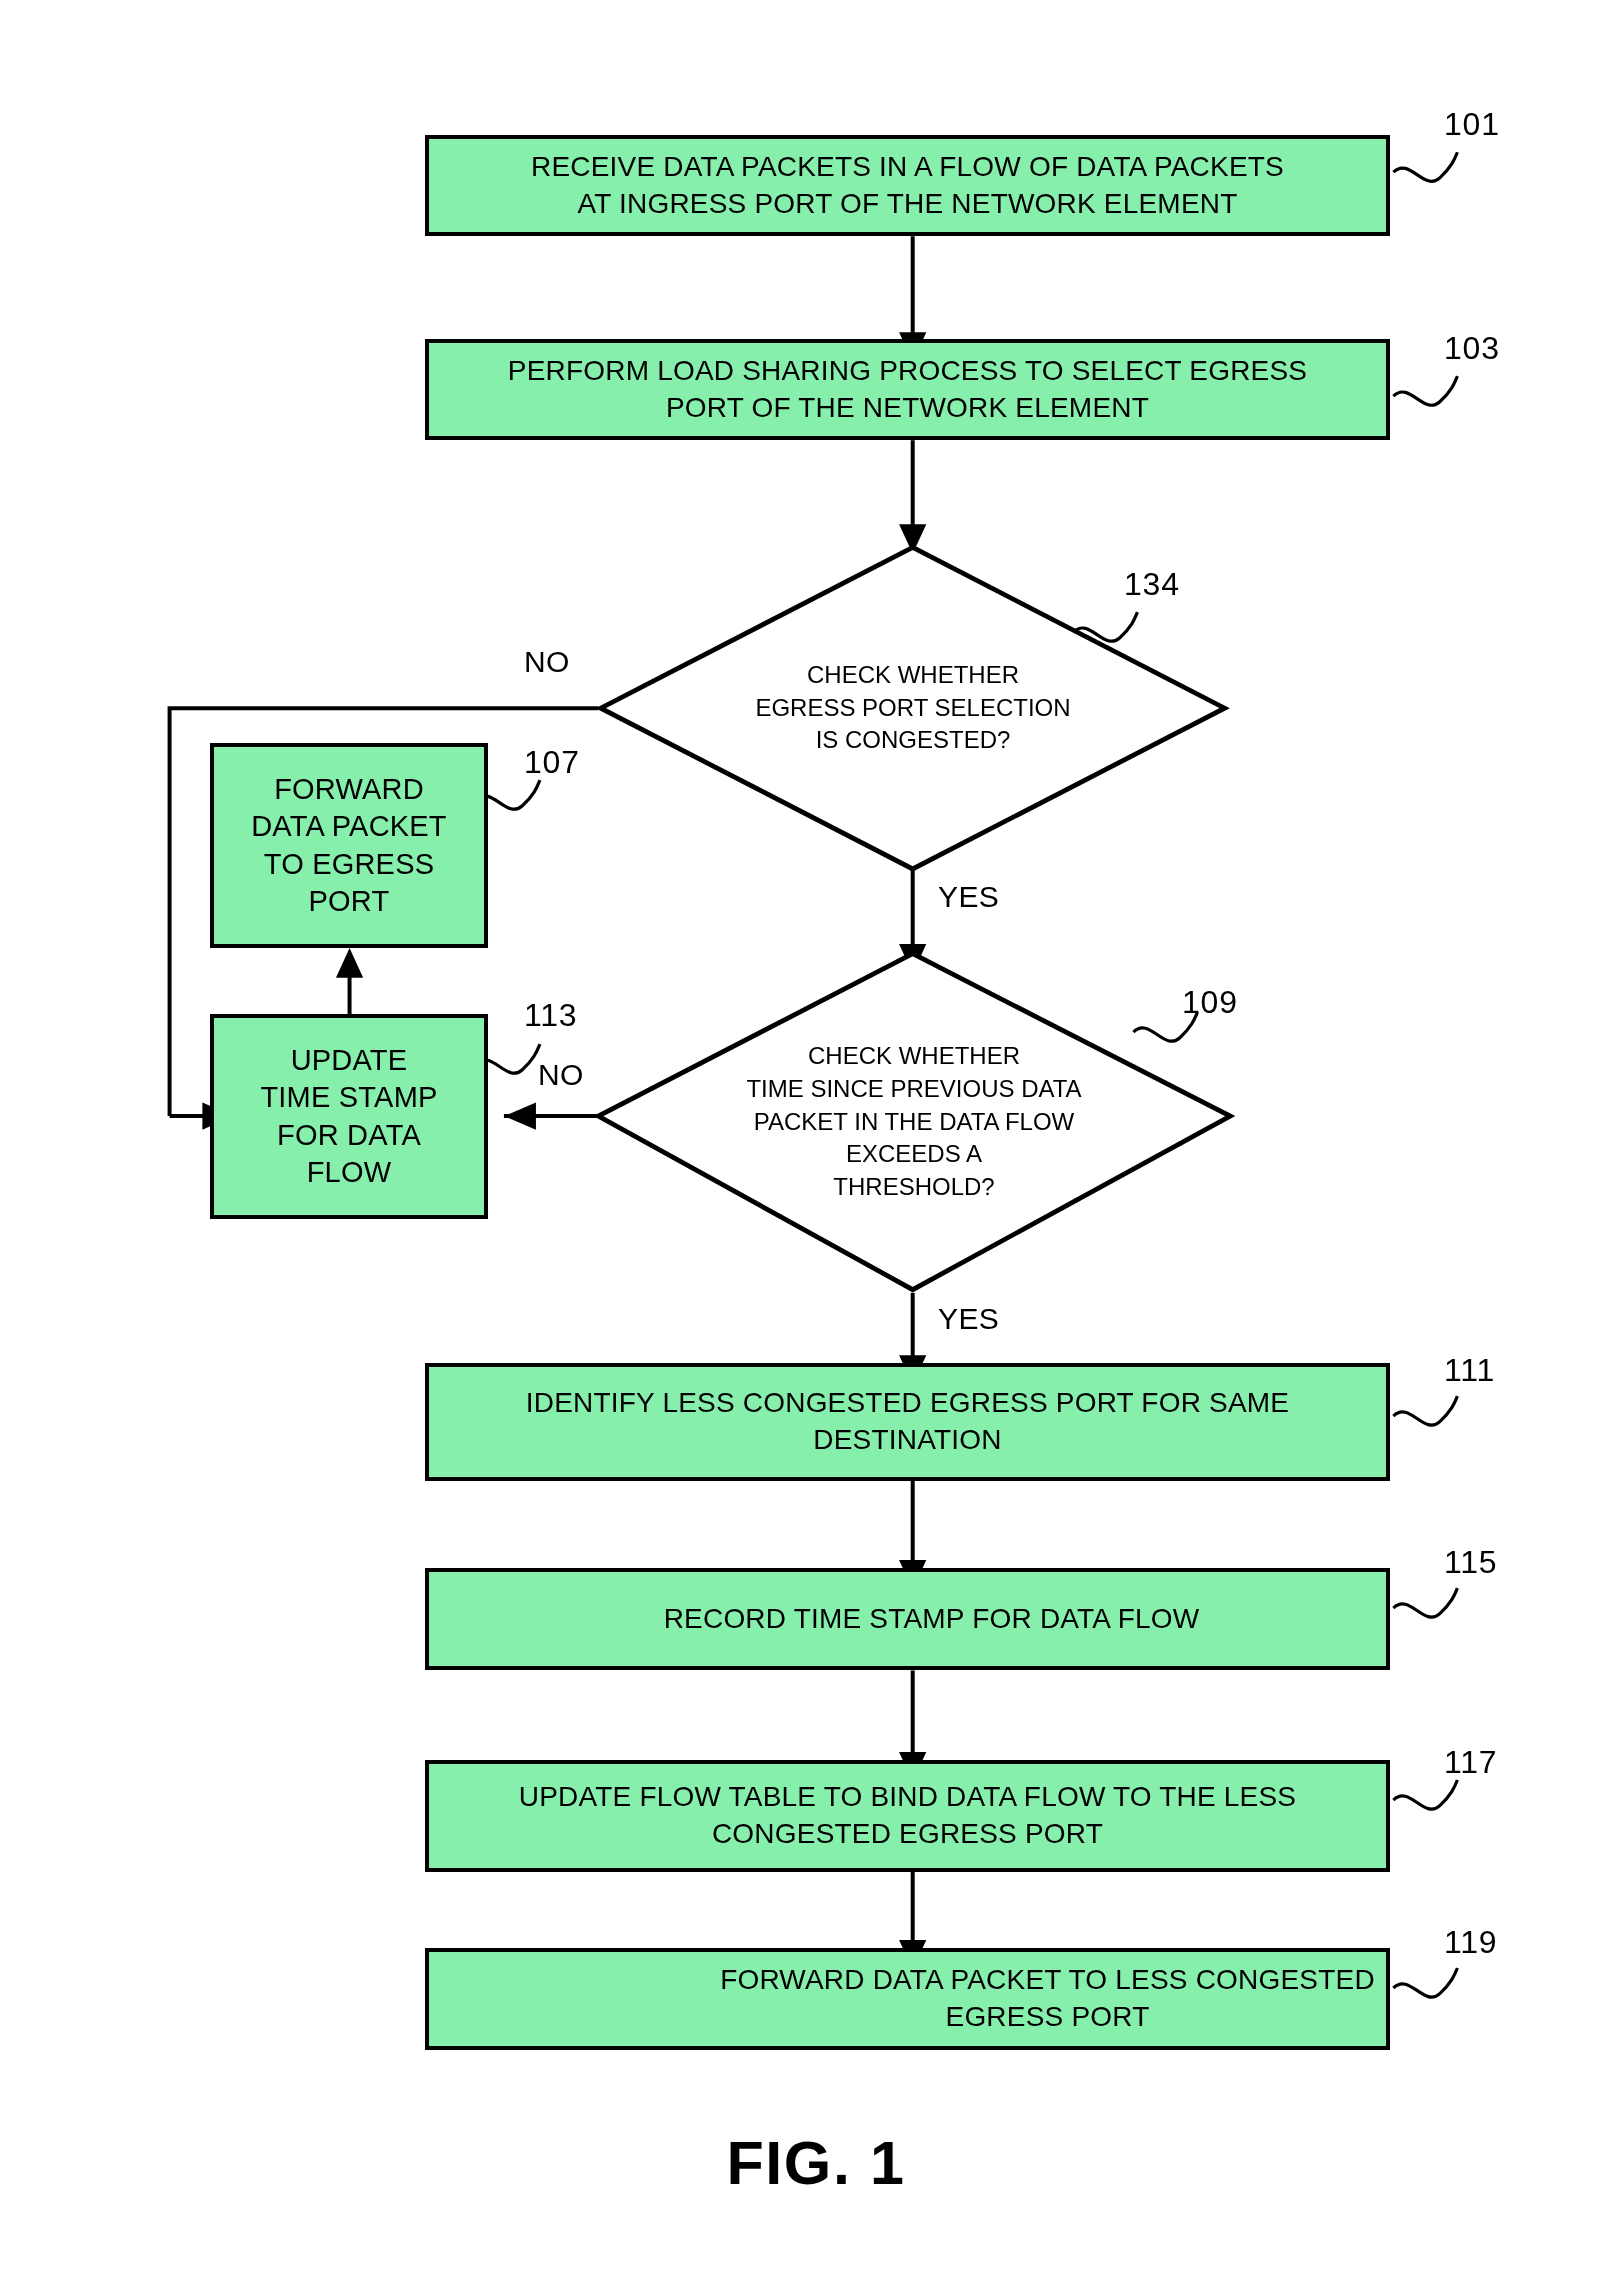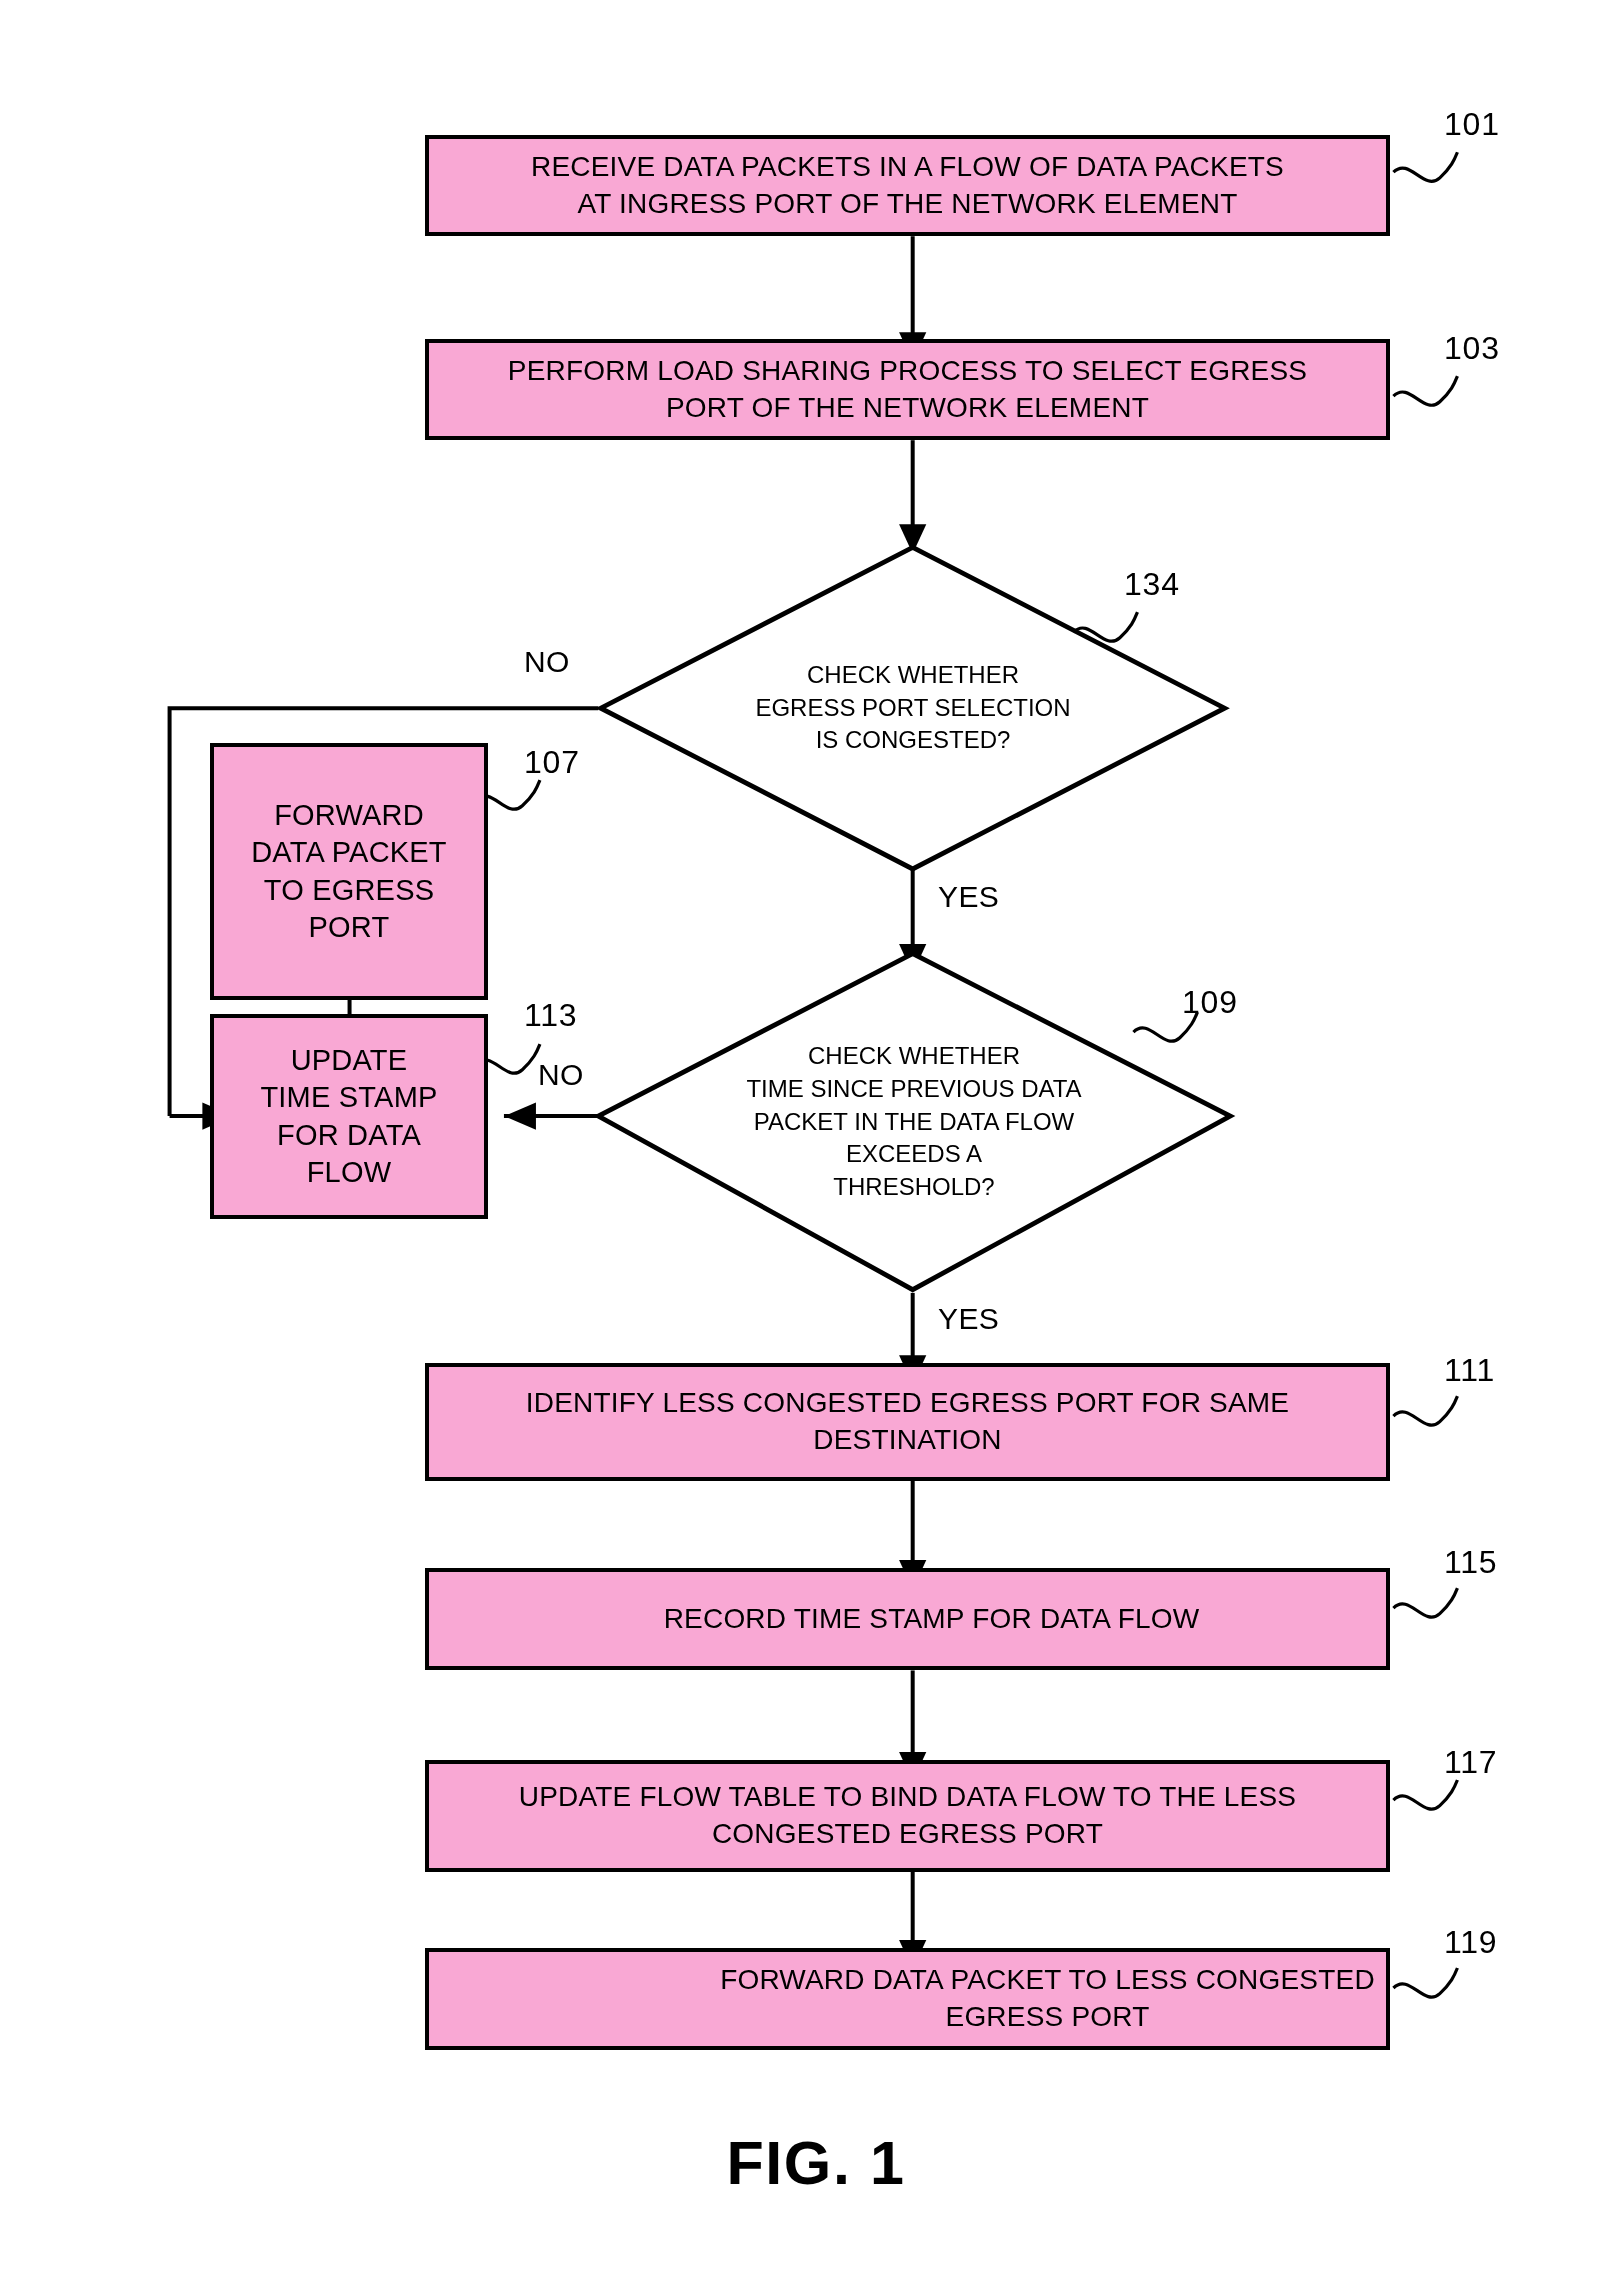--- a/index.html
+++ b/index.html
@@ -24,21 +24,21 @@
     left: 0;
     top: 0;
     width: 1619px;
     height: 2273px;
   }
   
   .proc-box {
     position: absolute;
     box-sizing: border-box;
     border: 4px solid #000000;
-    background: #f9a8d4;
+    background: #86efac;
     display: flex;
     align-items: center;
     justify-content: center;
     text-align: center;
     z-index: 3;
   }
   .proc-box .box-text {
     font-size: 28px;
     line-height: 1.32;
     letter-spacing: 0.2px;
@@ -178,21 +178,21 @@
 
   <div class="decision" style="left:601px; top:547px; width:624px; height:322px;">
     <span class="diamond-text">CHECK WHETHER
 EGRESS PORT SELECTION
 IS CONGESTED?</span>
   </div>
   <div class="ref-num" style="left:1124px; top:566px;">134</div>
   <div class="edge-label" style="left:524px; top:645px;">NO</div>
   <div class="edge-label" style="left:938px; top:880px;">YES</div>
 
-  <div class="proc-box narrow" style="left:210px; top:743px; width:278px; height:257px;">
+  <div class="proc-box narrow" style="left:210px; top:743px; width:278px; height:205px;">
     <span class="box-text">FORWARD
 DATA PACKET
 TO EGRESS
 PORT</span>
   </div>
   <div class="ref-num" style="left:524px; top:744px;">107</div>
 
   <div class="decision" style="left:598px; top:954px; width:632px; height:336px;">
     <span class="diamond-text">CHECK WHETHER
 TIME SINCE PREVIOUS DATA

